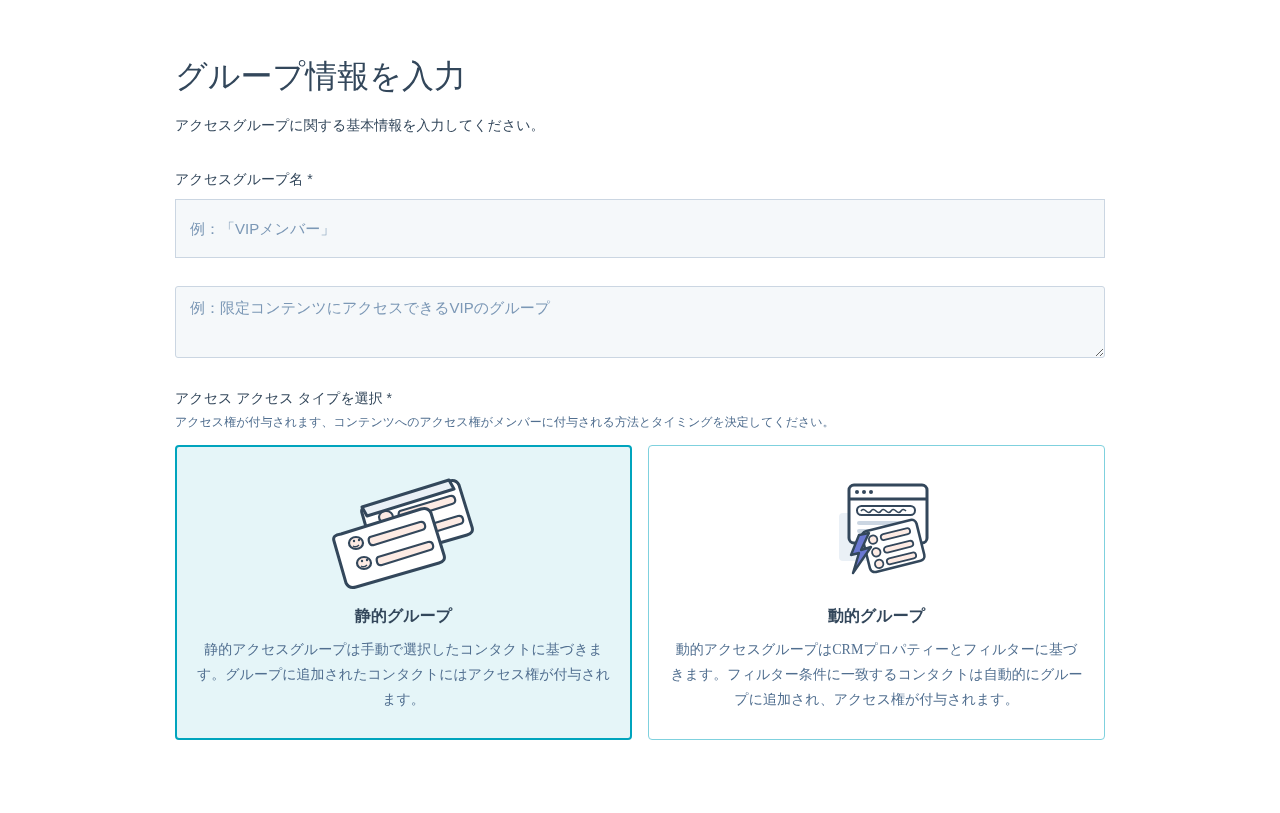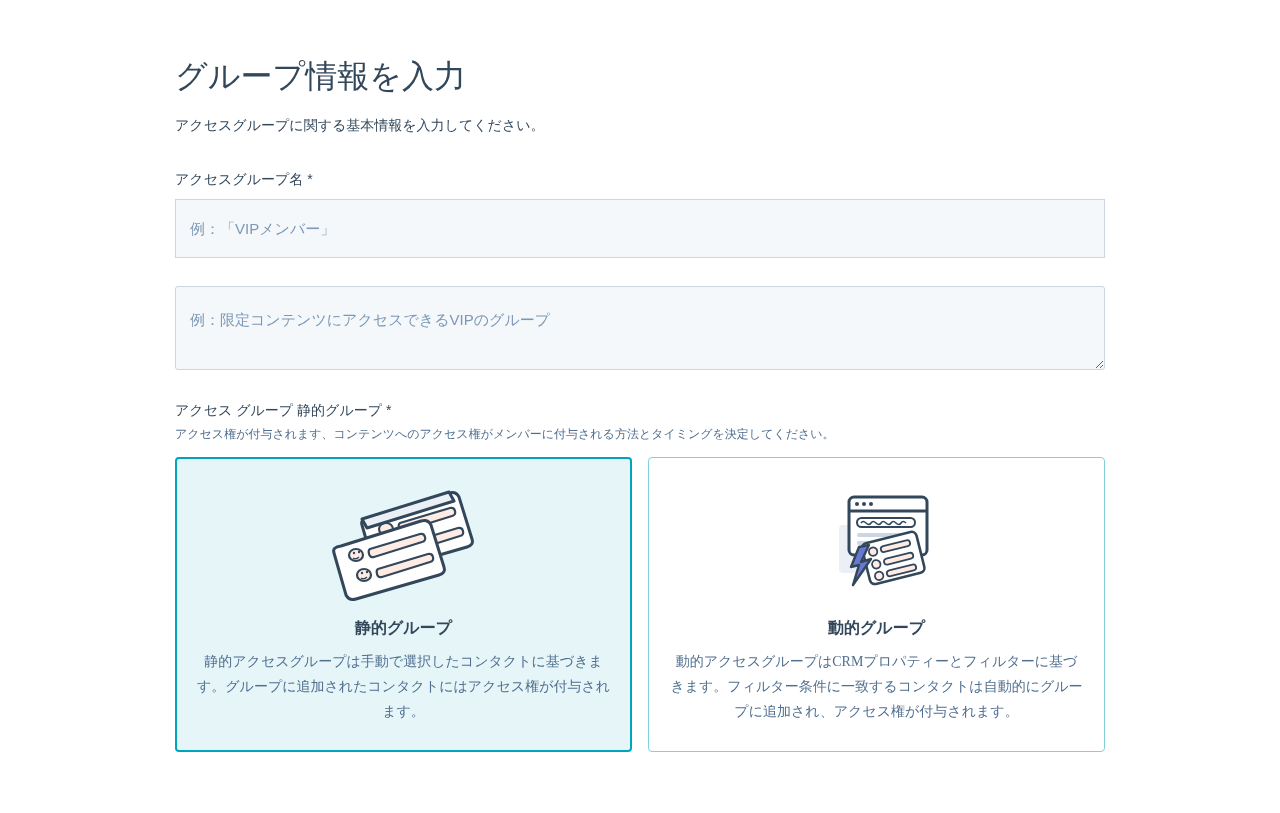--- a/index.html
+++ b/index.html
@@ -37,21 +37,21 @@
       border: 1px solid #cbd6e2;
       border-radius: 0;
       color: #33475b;
       font-family: inherit;
     }
     .text-input::placeholder {
       color: #7c98b6;
     }
     .textarea {
       width: 100%;
-      padding: 24px 14px;
+      padding: 12px 14px;
       font-size: 15px;
       background: #f5f8fa;
       border: 1px solid #cbd6e2;
       border-radius: 3px;
       color: #33475b;
       font-family: inherit;
       resize: vertical;
       min-height: 72px;
     }
     .textarea::placeholder {
@@ -115,21 +115,21 @@
 <div class="field-group">
   <label class="field-label">アクセスグループ名 *</label>
   <input type="text" class="text-input" placeholder="例：「VIPメンバー」" style="">
 </div>
 
 <div class="field-group">
   <textarea class="textarea" placeholder="例：限定コンテンツにアクセスできるVIPのグループ" style=""></textarea>
 </div>
 
 <div>
-  <div class="section-label">アクセス グループ 静的グループ *</div>
+  <div class="section-label">アクセス アクセス タイプを選択 *</div>
   <div class="section-help">アクセス権が付与されます、コンテンツへのアクセス権がメンバーに付与される方法とタイミングを決定してください。</div>
 
   <div class="card-row">
 
     <div class="type-card selected">
       <div class="card-illustration">
         <svg width="160" height="120" viewBox="0 0 160 120">
           <g transform="translate(80,60)">
 
             <g transform="translate(10,-20)">

